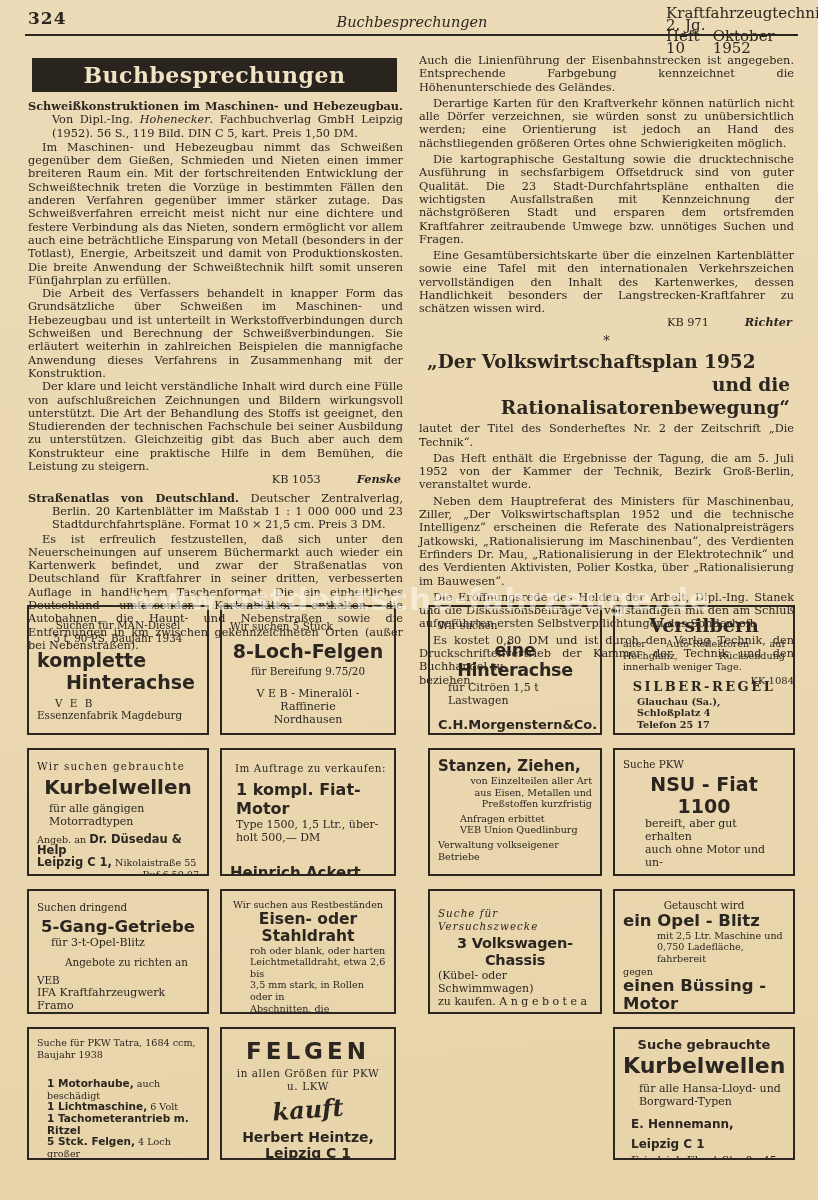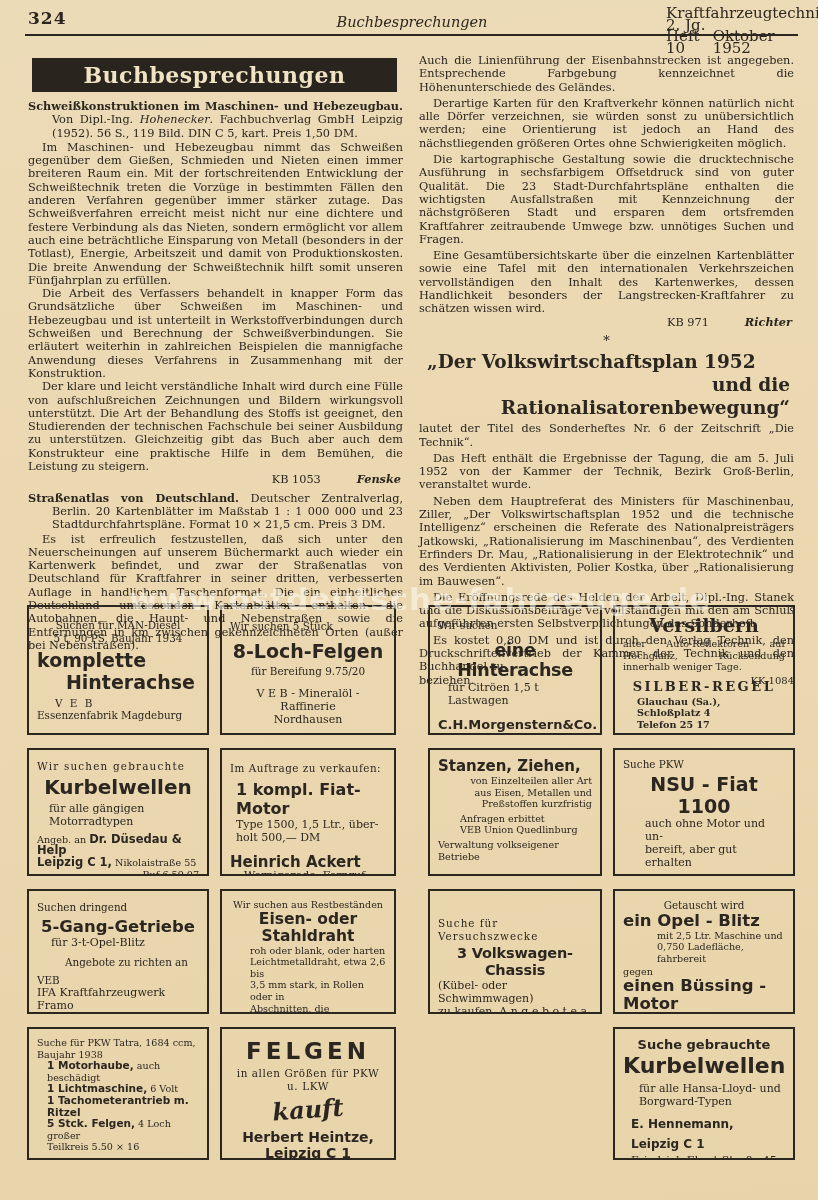--- a/index.html
+++ b/index.html
@@ -86,21 +86,21 @@
     <p class="ind sp">Derartige Karten für den Kraftverkehr können natürlich nicht alle Dörfer verzeichnen, sie würden sonst zu unübersichtlich werden; eine Orientierung ist jedoch an Hand des nächstliegenden größeren Ortes ohne Schwierigkeiten möglich.</p>
     <p class="ind sp">Die kartographische Gestaltung sowie die drucktechnische Ausführung in sechsfarbigem Offsetdruck sind von guter Qualität. Die 23 Stadt-Durchfahrtspläne enthalten die wichtigsten Ausfallstraßen mit Kennzeichnung der nächstgrößeren Stadt und ersparen dem ortsfremden Kraftfahrer zeitraubende Umwege bzw. unnötiges Suchen und Fragen.</p>
     <p class="ind sp">Eine Gesamtübersichtskarte über die einzelnen Kartenblätter sowie eine Tafel mit den internationalen Verkehrszeichen vervollständigen den Inhalt des Kartenwerkes, dessen Handlichkeit besonders der Langstrecken-Kraftfahrer zu schätzen wissen wird.</p>
     <div class="sig">
       <span>KB 971</span>
       <span class="i b">Richter</span>
     </div>
     <div class="sep">*</div>
     <p class="art-t1">„Der Volkswirtschaftsplan 1952</p>
     <p class="art-t2">und die Rationalisatorenbewegung“</p>
-    <p>lautet der Titel des Sonderheftes Nr. 6 der Zeitschrift „Die Technik“.</p>
+    <p>lautet der Titel des Sonderheftes Nr. 2 der Zeitschrift „Die Technik“.</p>
     <p class="ind sp">Das Heft enthält die Ergebnisse der Tagung, die am 5. Juli 1952 von der Kammer der Technik, Bezirk Groß-Berlin, veranstaltet wurde.</p>
     <p class="ind sp">Neben dem Hauptreferat des Ministers für Maschinenbau, Ziller, „Der Volkswirtschaftsplan 1952 und die technische Intelligenz“ erscheinen die Referate des Nationalpreisträgers Jatkowski, „Rationalisierung im Maschinenbau“, des Verdienten Erfinders Dr. Mau, „Rationalisierung in der Elektrotechnik“ und des Verdienten Aktivisten, Polier Kostka, über „Rationalisierung im Bauwesen“.</p>
     <p class="ind sp">Die Eröffnungsrede des Helden der Arbeit, Dipl.-Ing. Stanek und die Diskussionsbeiträge vervollständigen mit den am Schluß aufgeführten ersten Selbstverpflichtungen das Sonderheft.</p>
     <p class="ind sp">Es kostet 0,80 DM und ist durch den Verlag Technik, den Druckschriftenvertrieb der Kammer der Technik und den Buchhandel zu</p>
     <div class="lastline">
       <span>beziehen.</span>
       <span class="kk">KK 1084</span>
     </div>
   </div>
 </div>
@@ -146,44 +146,44 @@
     <div style="letter-spacing:1.2px;margin-top:2px;">Wir suchen gebrauchte</div>
     <div class="sans tc" style="font-size:20px;line-height:23px;margin-top:3px;">Kurbelwellen</div>
     <div class="m11" style="padding-left:12px;margin-top:3px;">für alle gängigen</div>
     <div class="m11" style="padding-left:12px;">Motorradtypen</div>
     <div class="xs" style="margin-top:6px;"><span>Angeb. an </span><span class="sans" style="font-size:11.5px;">Dr. Düsedau &amp; Help</span></div>
     <div class="xs"><span class="sans" style="font-size:11.5px;">Leipzig C 1,</span><span> Nikolaistraße 55</span></div>
     <div class="xs tr">Ruf 6 59 07</div>
   </div>
 
   <div class="ad gc2">
-    <div style="margin-top:4px;letter-spacing:.5px;">Im Auftrage zu verkaufen:</div>
+    <div style="margin-top:4px;letter-spacing:.5px;text-align:right;">Im Auftrage zu verkaufen:</div>
     <div class="sans" style="font-size:16px;line-height:19px;margin-top:5px;padding-left:6px;">1 kompl. Fiat-Motor</div>
     <div class="m11" style="padding-left:6px;">Type 1500, 1,5 Ltr., über-</div>
     <div class="m11" style="padding-left:6px;">holt 500,— DM</div>
-    <div class="sans" style="font-size:15px;margin-top:12px;">Heinrich Ackert</div>
+    <div class="sans" style="font-size:15px;margin-top:23px;">Heinrich Ackert</div>
     <div class="m11" style="padding-left:14px;">Wernigerode, Fernruf 2648</div>
   </div>
 
   <div class="ad gc3">
     <div class="sans" style="font-size:15px;line-height:17px;">Stanzen, Ziehen,</div>
     <div class="xs tr">von Einzelteilen aller Art</div>
     <div class="xs tr">aus Eisen, Metallen und</div>
     <div class="xs tr">Preßstoffen kurzfristig</div>
     <div class="xs" style="padding-left:22px;margin-top:3px;">Anfragen erbittet</div>
     <div class="xs" style="padding-left:22px;">VEB Union Quedlinburg</div>
     <div class="xs" style="margin-top:3px;">Verwaltung volkseigener Betriebe</div>
 
   </div>
 
   <div class="ad gc4">
     <div>Suche PKW</div>
     <div class="sans tc" style="font-size:19px;line-height:22px;margin-top:2px;">NSU - Fiat 1100</div>
+    <div class="m11" style="padding-left:22px;">bereift, aber gut erhalten</div>
     <div class="m11" style="padding-left:22px;">auch ohne Motor und un-</div>
-    <div class="m11" style="padding-left:22px;">bereift, aber gut erhalten</div>
     <div class="m11" style="padding-left:22px;margin-top:4px;">Offerten unter  Nr. 7274</div>
 
   </div>
 
   <div class="ad gc1">
     <div style="margin-top:2px;">Suchen dringend</div>
     <div class="sans tc" style="font-size:16.5px;line-height:19px;margin-top:3px;">5-Gang-Getriebe</div>
     <div class="m11" style="padding-left:14px;">für 3-t-Opel-Blitz</div>
     <div style="padding-left:28px;margin-top:7px;">Angebote zu richten an</div>
     <div style="margin-top:5px;">VEB</div>
@@ -195,42 +195,42 @@
     <div class="xs tc">Wir suchen aus Restbeständen</div>
     <div class="sans tc" style="font-size:15.5px;line-height:17px;">Eisen- oder Stahldraht</div>
     <div class="xs" style="padding-left:20px;">roh oder blank, oder harten</div>
     <div class="xs" style="padding-left:20px;">Leichtmetalldraht, etwa 2,6 bis</div>
     <div class="xs" style="padding-left:20px;">3,5 mm stark, in Rollen oder in</div>
     <div class="xs" style="padding-left:20px;"><span>Abschnitten, die </span><span class="sans" style="font-size:11px;">Abschnitte</span></div>
 
   </div>
 
   <div class="ad gc3">
-    <div style="letter-spacing:1px;margin-top:18px;">Suche für Versuchszwecke</div>
+    <div style="letter-spacing:1px;margin-top:8px;font-style:italic;">Suche für Versuchszwecke</div>
     <div class="sans tc" style="font-size:14.5px;line-height:17px;margin-top:2px;letter-spacing:-.2px;">3 Volkswagen-Chassis</div>
     <div class="m11">(Kübel- oder Schwimmwagen)</div>
     <div class="m11">zu kaufen.  A n g e b o t e  a n :</div>
 
   </div>
 
   <div class="ad gc4">
     <div class="tc">Getauscht wird</div>
     <div class="sans" style="font-size:16.5px;line-height:18px;">ein Opel - Blitz</div>
     <div class="xs" style="padding-left:34px;">mit 2,5 Ltr. Maschine und</div>
     <div class="xs" style="padding-left:34px;">0,750 Ladefläche, fahrbereit</div>
     <div class="xs" style="margin-top:1px;">gegen</div>
     <div class="sans" style="font-size:16.5px;line-height:18px;">einen Büssing - Motor</div>
     <div class="xs" style="padding-left:34px;">Type Ld 4, Stirnradantrieb od.</div>
 
   </div>
 
   <div class="ad gc1">
     <div class="xs">Suche für PKW Tatra,  1684 ccm,</div>
     <div class="xs">Baujahr 1938</div>
-    <div class="xs" style="padding-left:10px;margin-top:0;"><span class="sans" style="font-size:10.5px;">1 Motorhaube,</span><span> auch beschädigt</span></div>
+    <div class="xs" style="padding-left:10px;margin-top:18px;"><span class="sans" style="font-size:10.5px;">1 Motorhaube,</span><span> auch beschädigt</span></div>
     <div class="xs" style="padding-left:10px;"><span class="sans" style="font-size:10.5px;">1 Lichtmaschine,</span><span> 6 Volt</span></div>
     <div class="xs" style="padding-left:10px;"><span class="sans" style="font-size:10.5px;">1 Tachometerantrieb m. Ritzel</span></div>
     <div class="xs" style="padding-left:10px;"><span class="sans" style="font-size:10.5px;">5 Stck. Felgen,</span><span> 4 Loch großer</span></div>
     <div class="xs" style="padding-left:10px;">Teilkreis 5.50 × 16</div>
     <div class="xs" style="margin-top:5px;">Schriftl. Angebote an Horst Hempel</div>
 
   </div>
 
   <div class="ad gc2">
     <div class="sans tc" style="font-size:23px;line-height:25px;letter-spacing:4px;margin-top:2px;">FELGEN</div>

